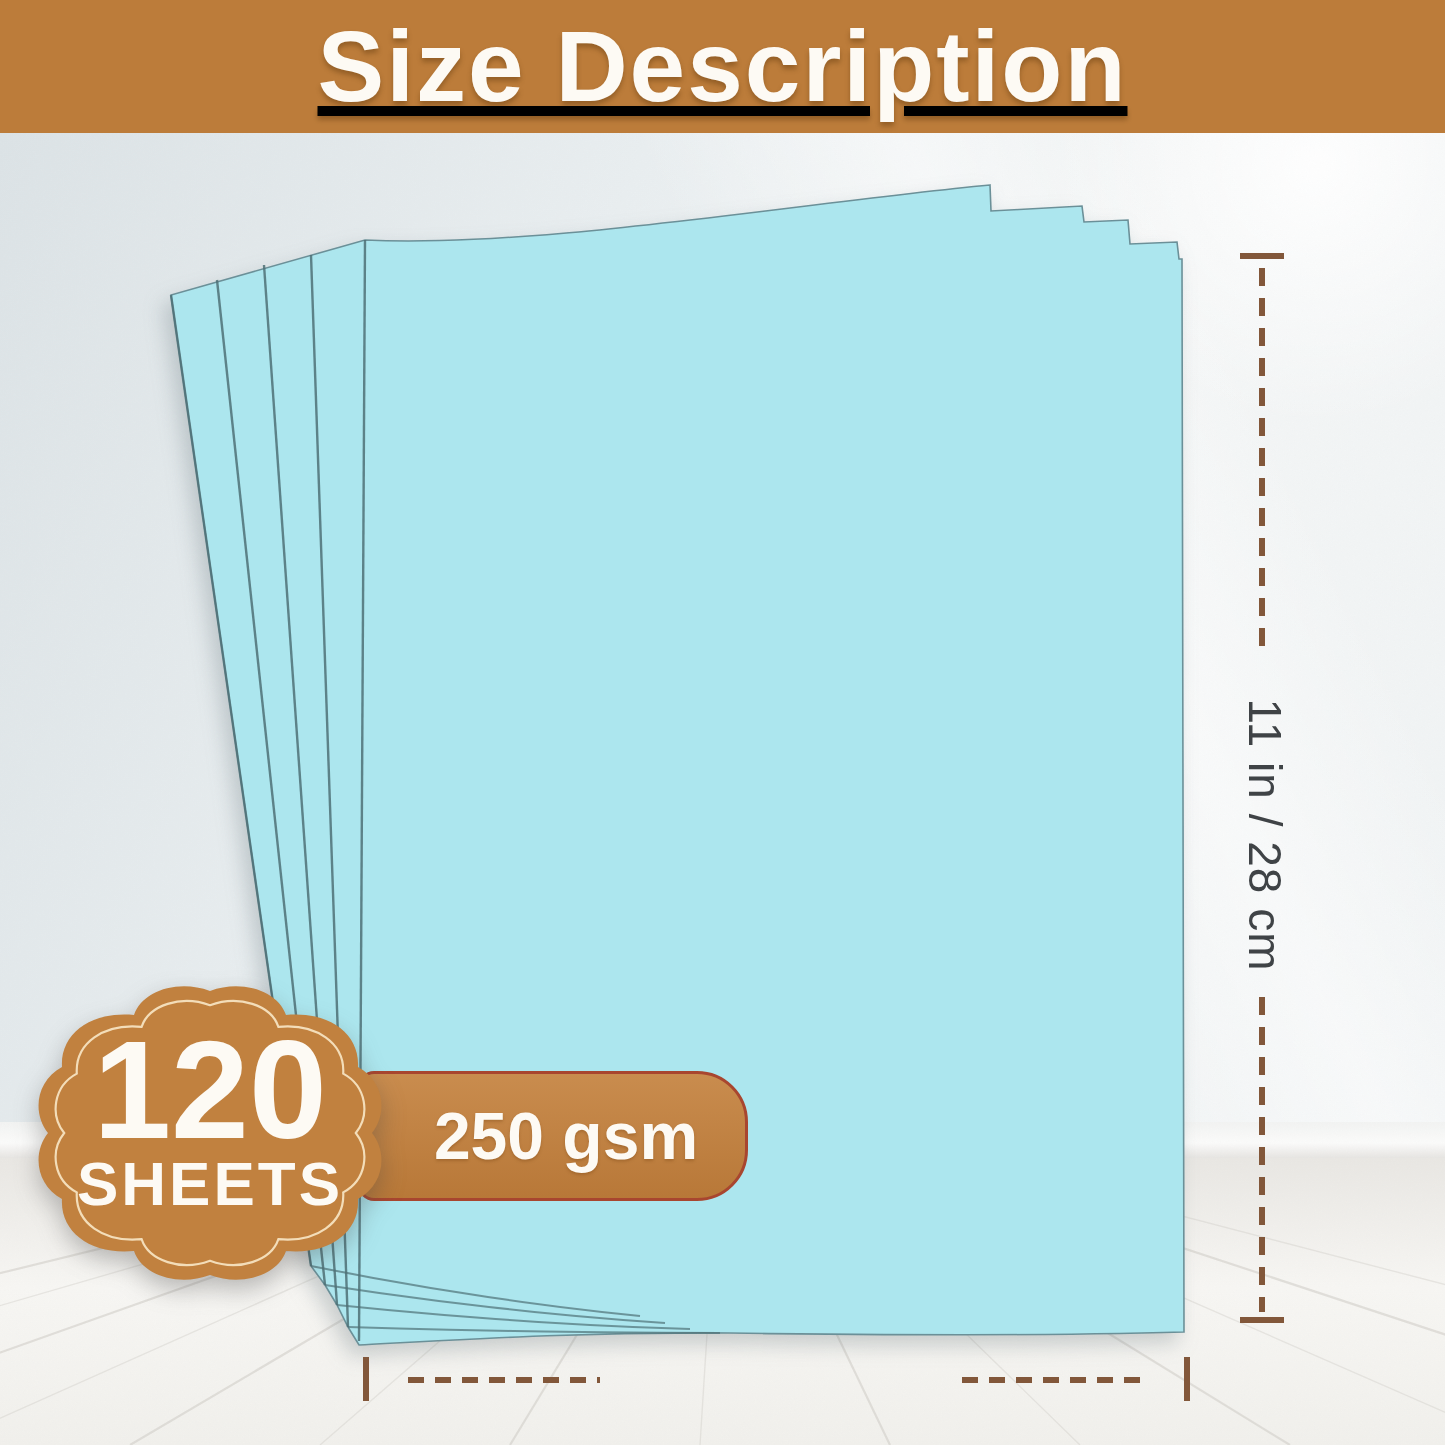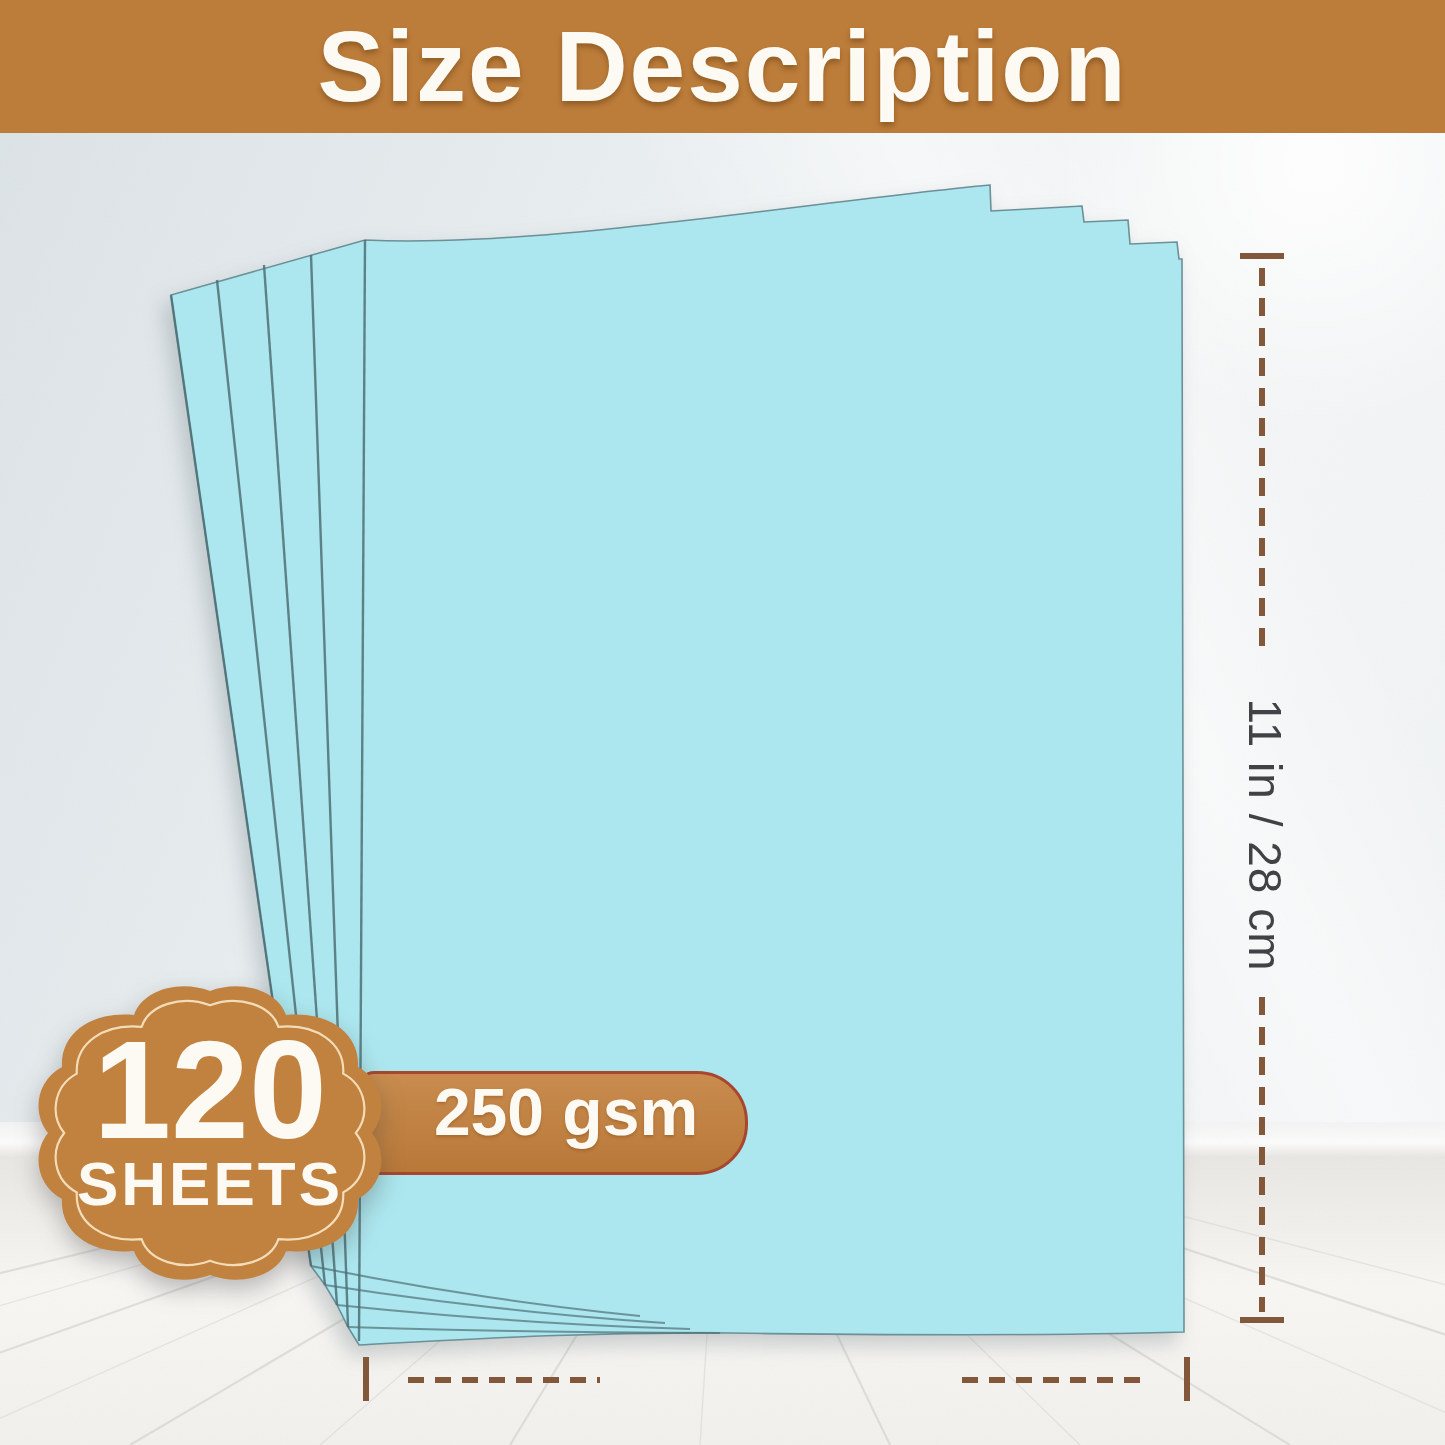--- a/index.html
+++ b/index.html
@@ -33,40 +33,40 @@
     background:repeating-linear-gradient(90deg,var(--dimension-line-brown) 0 16px,transparent 16px 27px);}
   .hcap{position:absolute;width:44px;height:6px;background:var(--dimension-line-brown);}
   .vcap{position:absolute;width:6px;height:44px;background:var(--dimension-line-brown);}
   .dim-label{position:absolute;color:var(--dimension-text-gray);font-size:46px;
     letter-spacing:1px;white-space:nowrap;text-align:center;}
   .height-label{left:1105px;top:811px;width:320px;height:48px;line-height:48px;
     transform:rotate(90deg);}
   .width-label{left:583px;top:1356px;width:400px;height:48px;line-height:48px;}
 
   
-  .pill{position:absolute;left:358px;top:1071px;width:390px;height:104px;box-sizing:border-box;
+  .pill{position:absolute;left:358px;top:1071px;width:390px;height:130px;box-sizing:border-box;
     border:3px solid var(--pill-border-red);border-radius:16px 51px 51px 16px;
     background:linear-gradient(180deg,#c98c4e,#b87838);z-index:5;
-    display:flex;align-items:flex-start;justify-content:center;padding-left:26px;}
+    display:flex;align-items:center;justify-content:center;padding-left:26px;}
   .pill span{color:var(--text-white);font-size:66px;font-weight:bold;
     text-shadow:0 2px 3px rgba(120,70,20,.35);}
 
   
   .badge{position:absolute;left:30px;top:978px;width:360px;height:310px;z-index:6;
     filter:drop-shadow(0 10px 12px rgba(70,70,70,.35));}
   .crest{fill:var(--badge-brown);}
   .crest-inner{fill:none;stroke:var(--badge-outline-cream);stroke-width:2.4;}
   .badge-count{fill:var(--text-white);font-size:140px;font-weight:bold;
     font-family:"Liberation Sans","DejaVu Sans",sans-serif;}
   .badge-word{fill:var(--text-white);font-size:62px;font-weight:bold;letter-spacing:3px;
     font-family:"Liberation Sans","DejaVu Sans",sans-serif;}
 
   
   .banner{position:absolute;left:0;top:0;width:1445px;height:133px;
-    background:var(--banner-brown);z-index:10;display:flex;align-items:center;justify-content:center;}
+    background:var(--banner-brown);z-index:10;display:flex;align-items:center;justify-content:center;text-decoration:underline;}
   .banner span{color:var(--text-white);font-size:100px;font-weight:bold;letter-spacing:2px;
     text-shadow:0 4px 5px rgba(100,60,15,.45);}
 </style>
 </head>
 <body>
 
 <div class="stage">
 
   <div class="wall"></div>
   <div class="baseboard"></div>

